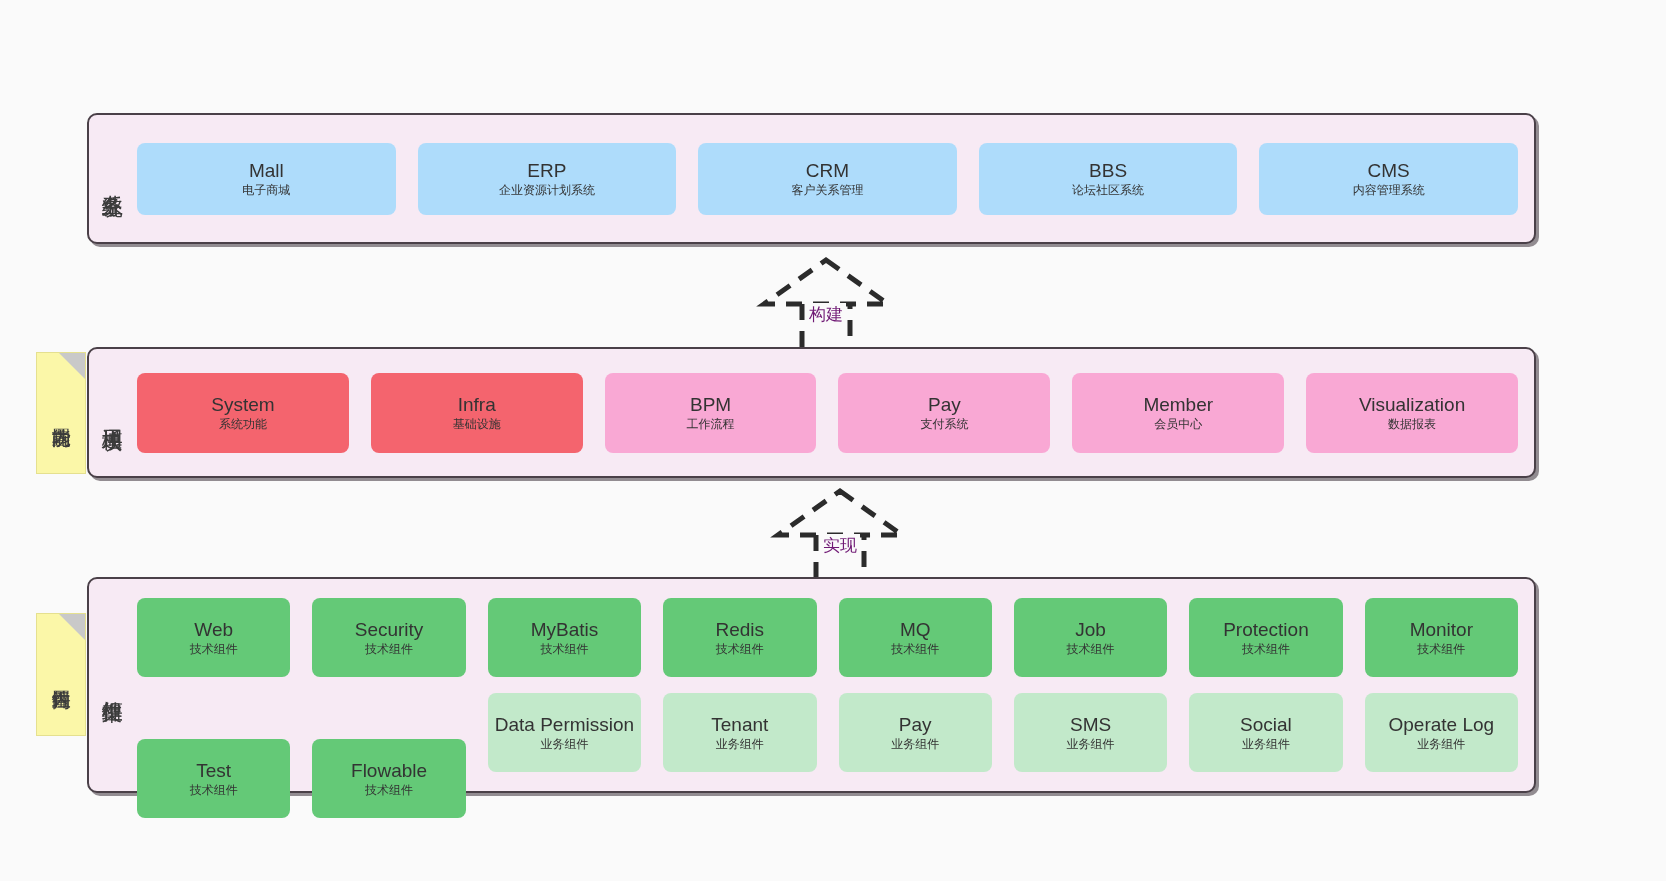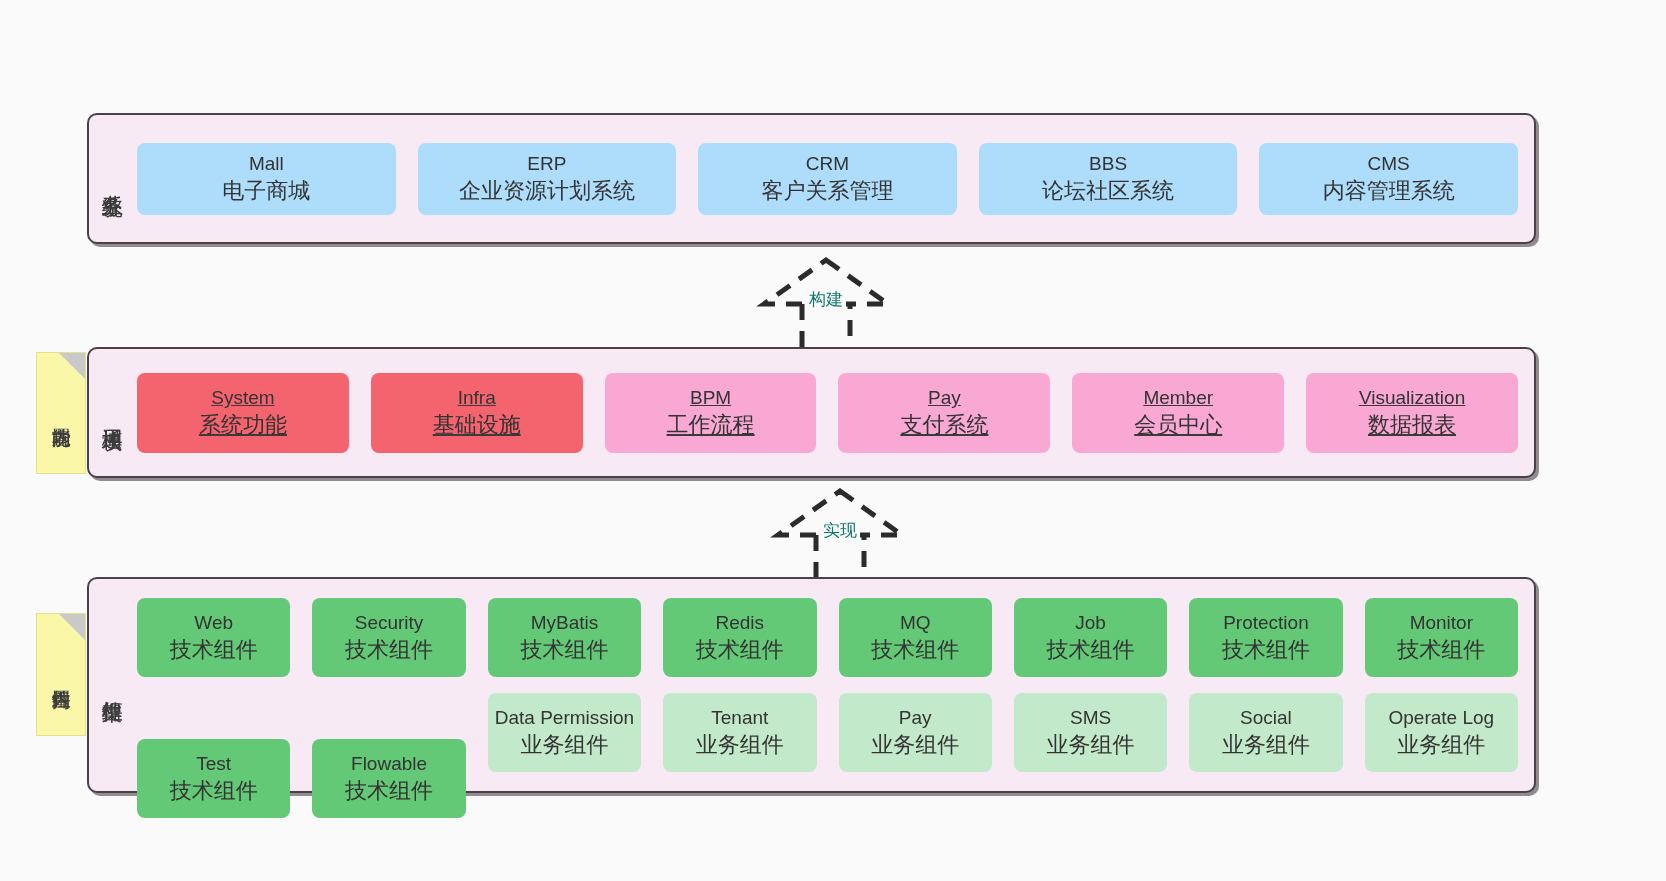--- a/index.html
+++ b/index.html
@@ -76,40 +76,40 @@
     text-align: center;
     line-height: 1.28;
     box-sizing: border-box;
     padding: 4px 6px;
   }
   .box .en {
     font-size: 19px;
     color: #333333;
   }
   .box .cn {
-    font-size: 22px;
+    font-size: 12px;
     color: #333333;
   }
 
   .c-blue       { background: #aedcfb; }
   .c-red        { background: #f4646e; }
   .c-pink       { background: #f9a8d4; }
   .c-green      { background: #64c977; margin-top: 46px; }
   .c-lightgreen { background: #c2e9ca; }
 
   
   #panel-business {
     left: 87px;  top: 113px;  width: 1449px; height: 131px;
   }
   #panel-business .box { height: 72px; }
 
   #panel-common {
     left: 87px;  top: 347px;  width: 1449px; height: 131px;
   }
-  #panel-common .box { height: 80px; text-decoration: underline; }
+  #panel-common .box { height: 80px; }
 
   #panel-framework {
     left: 87px;  top: 577px;  width: 1449px; height: 216px;
   }
   #panel-framework .box { height: 79px; }
 
   
   .note {
     position: absolute;
     width: 50px;
@@ -143,23 +143,23 @@
   .arrow {
     position: absolute;
     width: 180px;
     height: 96px;
   }
   .arrow svg { display: block; }
   .arrow .arrow-label {
     position: absolute;
     left: 50%;
     transform: translateX(-50%);
-    top: 32px;
+    top: 47px;
     font-size: 17px;
-    color: #0f766e;
+    color: #701a75;
     background: #fafafa;
     padding: 0 3px;
     white-space: nowrap;
     user-select: none;
   }
   #arrow-build   { left: 736px; top: 256px; }
   #arrow-realize { left: 750px; top: 487px; }
 </style>
 </head>
 <body>

